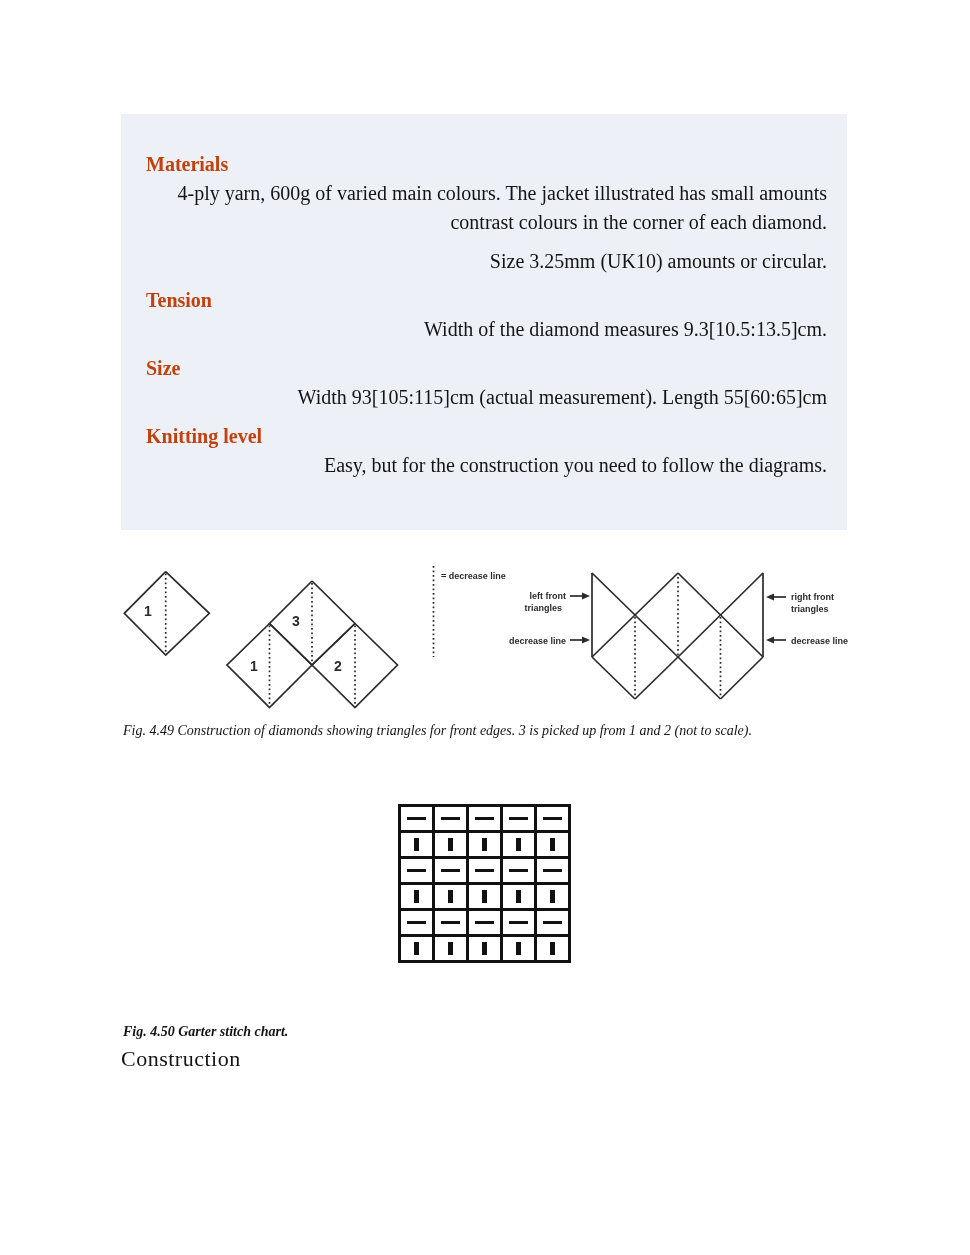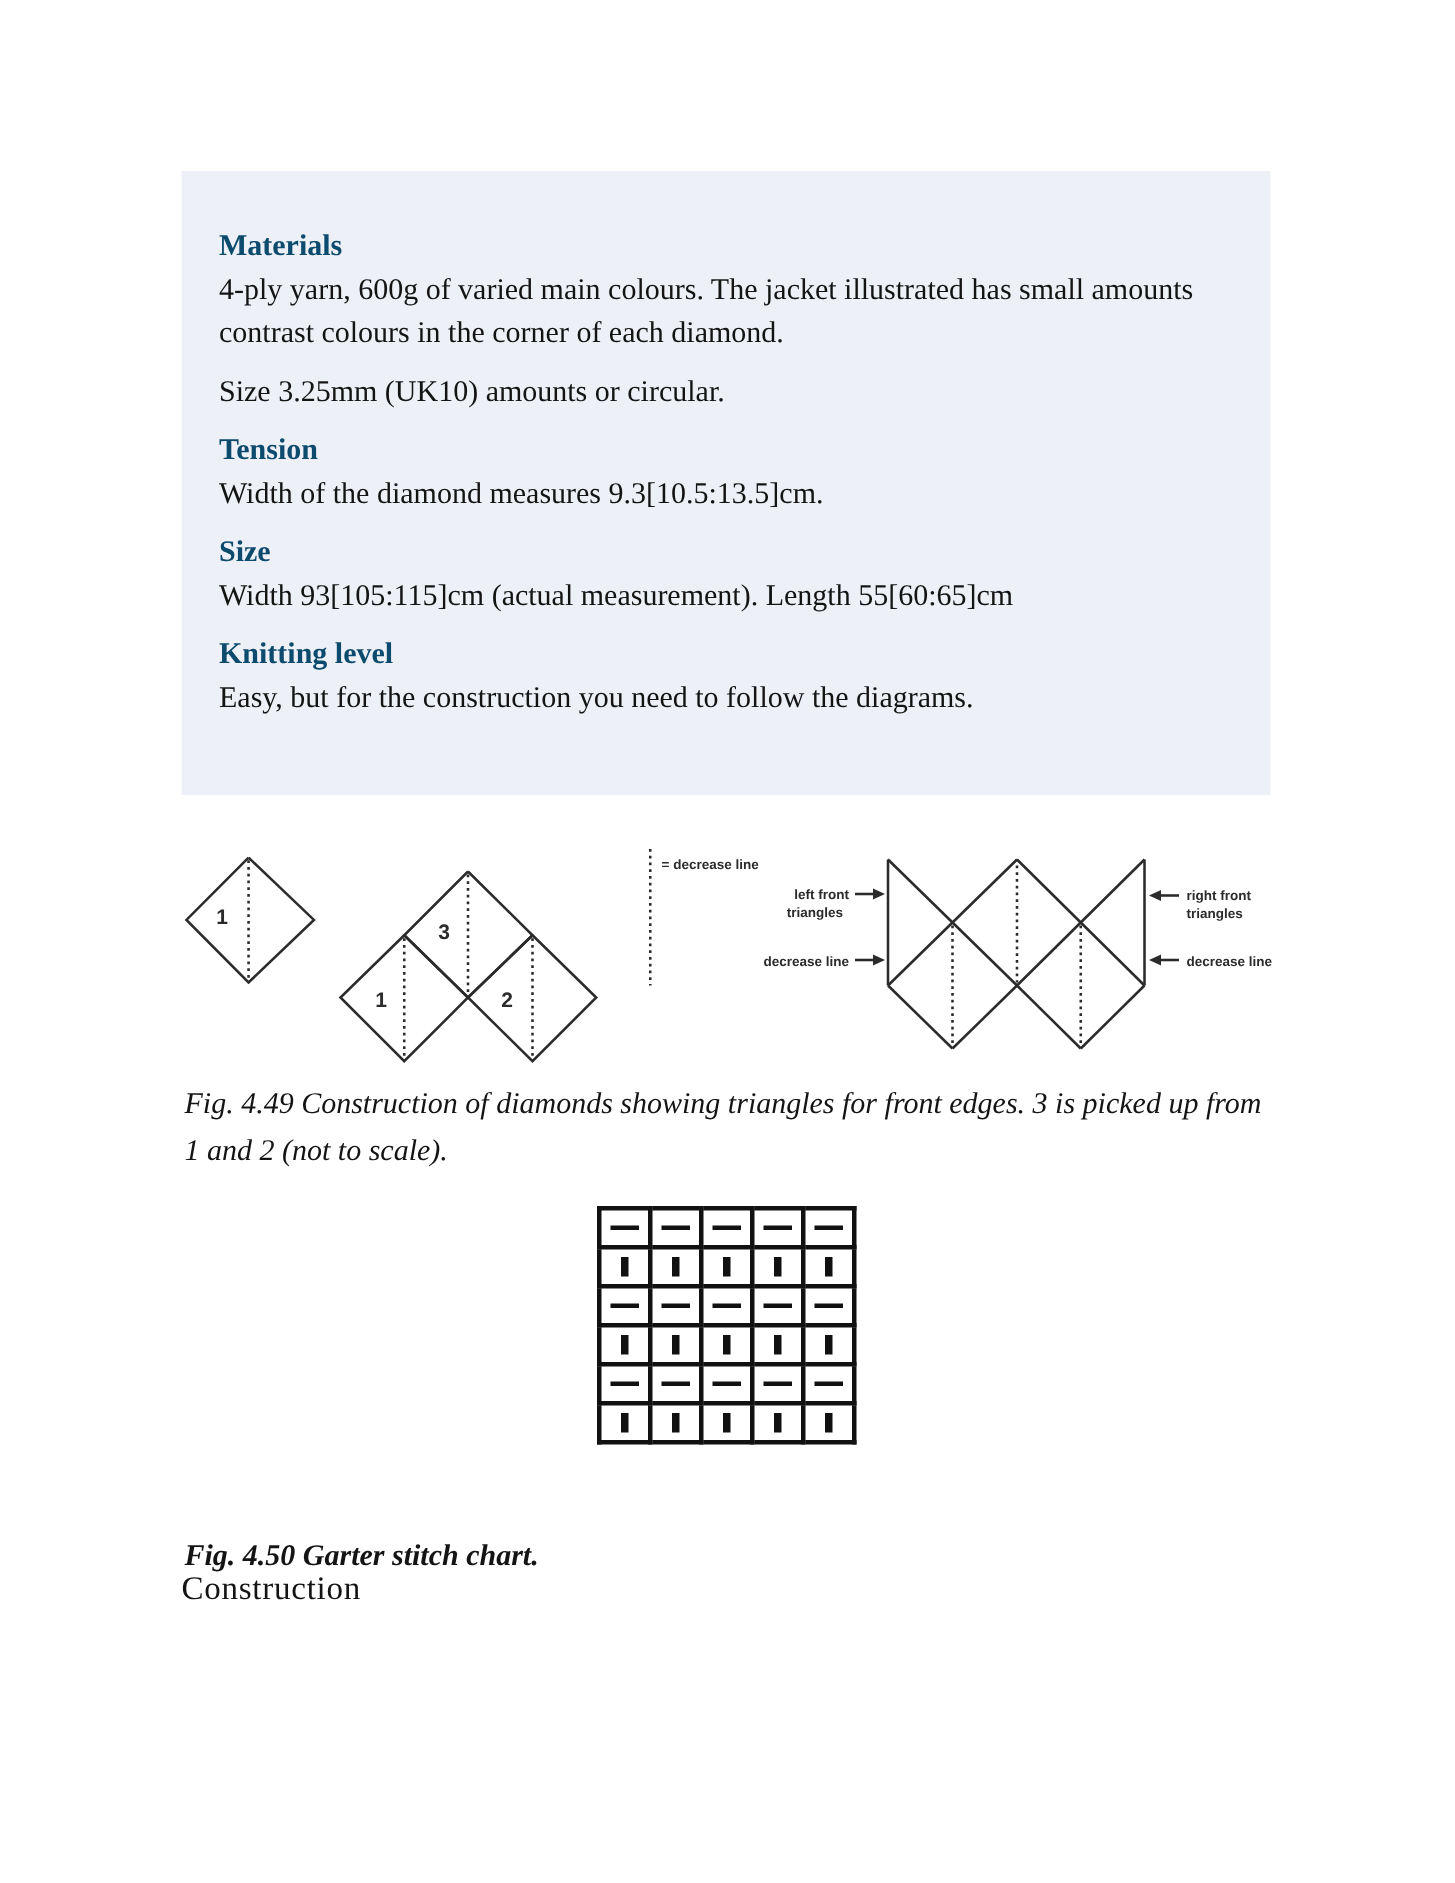--- a/index.html
+++ b/index.html
@@ -14,43 +14,43 @@
 
   
   .info-box {
     position:absolute; left:121px; top:114px;
     width:726px; height:416px;
     box-sizing:border-box;
     padding:36px 20px 0 25px;
   }
   .info-section h3 {
     margin:0; font-size:20px; line-height:29px;
-    font-weight:bold; color:#0c4a6e;
+    font-weight:bold; color:#c2410c;
   }
   .info-section p {
-    margin:0; font-size:20px; line-height:29px; color:#141414;
+    margin:0; font-size:20px; line-height:29px; color:#141414;text-align:right;
   }
   .info-section + .info-section { margin-top:10px; }
 
   
   .fig449-svg { position:absolute; left:110px; top:560px; }
   .fig449-svg line, .fig449-svg polyline { stroke:#2b2b2b; stroke-width:1.7; fill:none; }
   .fig449-svg .dotted { stroke-dasharray:1.8 2.7; }
   .fig449-svg text {
     font-family:"Liberation Sans", sans-serif;
     fill:#2b2b2b;
   }
   .fig449-svg .num { font-size:14px; font-weight:bold; }
   .fig449-svg .lbl { font-size:9px; font-weight:bold; }
   .fig449-svg .arrowhead { fill:#2b2b2b; stroke:none; }
 
   
   .caption {
     position:absolute; margin:0;
-    font-style:italic; font-size:20px; line-height:31px; color:#141414;
+    font-style:italic; font-size:14px; line-height:20px; color:#141414;
   }
   .cap449 { left:123px; top:721px; width:732px; }
   .cap450 { left:123px; top:1022px;font-weight:bold; }
   .construction {
     position:absolute; left:121px; top:1046px;
     margin:0; font-size:22px; font-weight:normal;
     letter-spacing:0.5px; color:#141414;
   }
 
   

